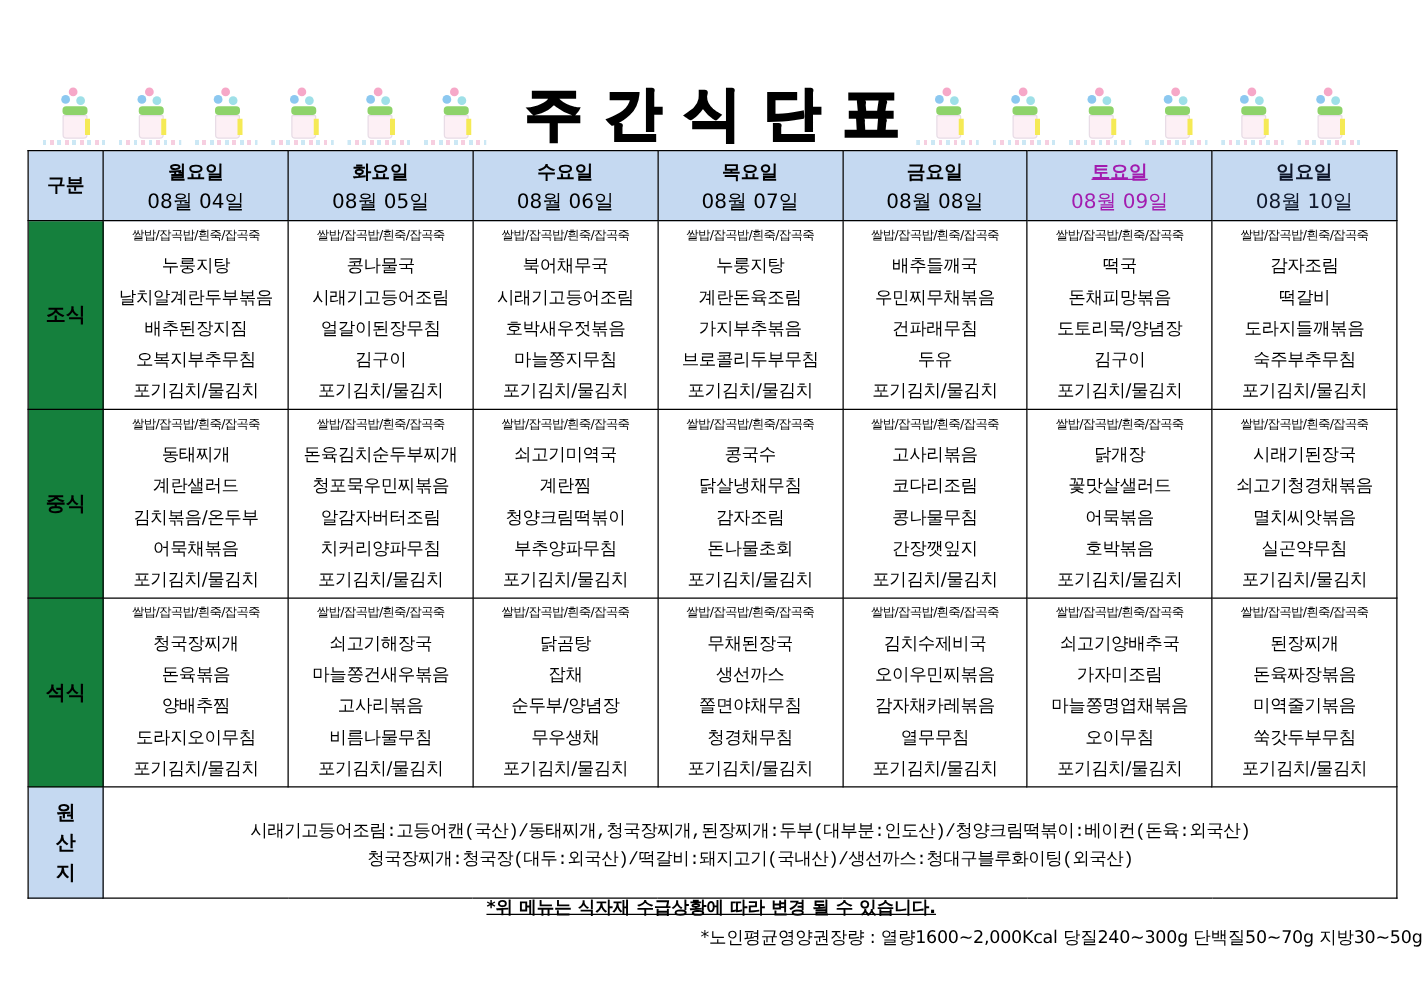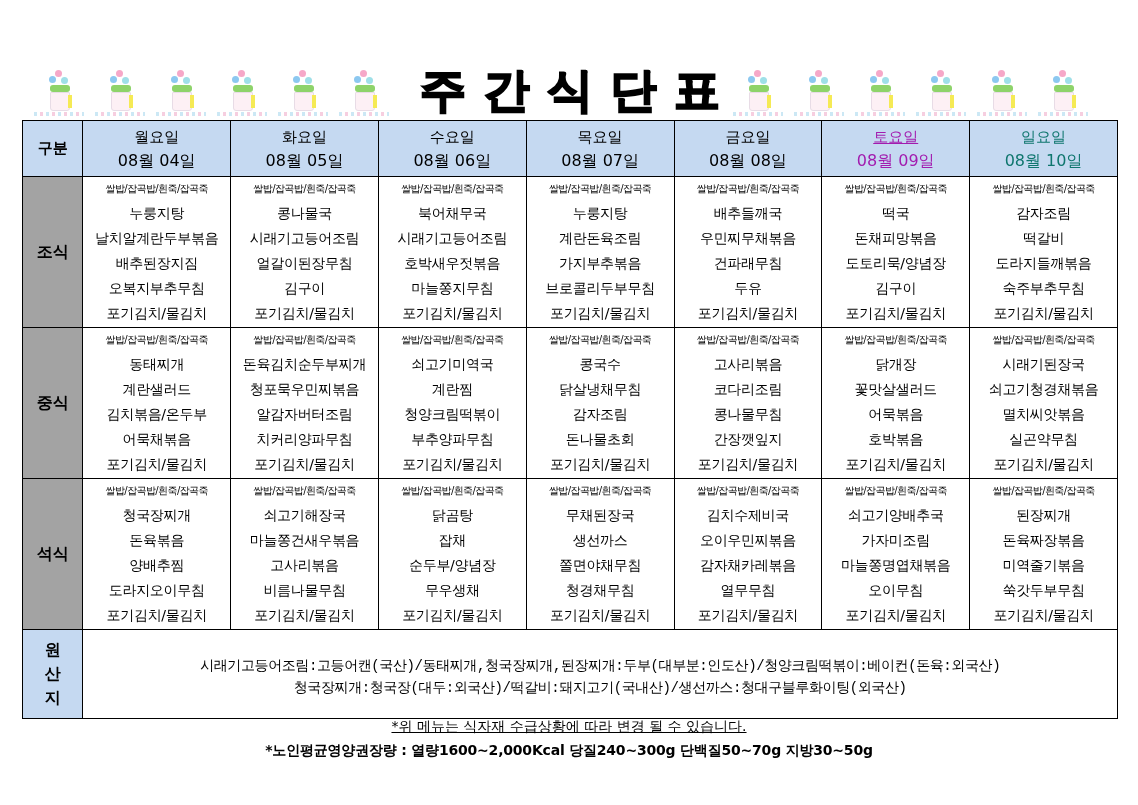--- a/index.html
+++ b/index.html
@@ -31,42 +31,42 @@
   .title span { display:block; }
 
   
   .menu { position:absolute; left:22px; top:120px; width:1096px; border-collapse:collapse;
           table-layout:fixed; font-size:14px; }
   .menu td, .menu th { border:1px solid #000; padding:0; text-align:center; vertical-align:middle; }
   .menu col.lab { width:60px; }
   .menu col.day { width:147px; }
   .menu thead th { background:#c5d9f1; height:55px; font-weight:normal; }
   .menu .head-label { font-size:15px; font-weight:bold; }
-  .day-name { display:block; font-size:15px; font-weight:normal; line-height:24px; }
+  .day-name { display:block; font-size:15px; font-weight:bold; line-height:24px; }
   .day-date { display:block; font-size:16px; line-height:24px; }
   .sat { color:#a21caf; }
   .sat .day-name { text-decoration:underline; }
-  .sun { color:#0f766e; }
-
-  .meal-label { background:#a3a3a3; font-size:16px; font-weight:bold; }
+  .sun { color:#0f172a; }
+
+  .meal-label { background:#15803d; font-size:16px; font-weight:bold; }
   .meal-cell { height:150px; vertical-align:top !important; border-left:1px solid #555 !important; }
   .meal-cell .rice { display:block; font-size:10px; line-height:24px; white-space:nowrap;
                      letter-spacing:-0.6px; margin:0 -3px; }
   .meal-cell .item { display:block; font-size:14px; line-height:25px; white-space:nowrap; letter-spacing:-0.3px; }
 
   .origin-label { background:#c5d9f1; font-size:16px; font-weight:bold; line-height:24px; height:88px; }
   .origin-label span { display:block; }
   .origin-text { font-size:14px; line-height:22px; padding-top:6px !important; letter-spacing:-0.4px;font-family:Liberation Mono, monospace; }
   .origin-text span { display:block; }
 
   
   .note1 { position:absolute; left:0; width:1138px; top:715px; text-align:center;
-           font-size:14px; text-decoration:underline; line-height:22px; }
-  .note2 { position:absolute; left:0; width:1138px; top:739px; text-align:center;
-           font-size:14px; line-height:22px; letter-spacing:-0.2px;font-weight:bold; }
+           font-size:14px; text-decoration:underline; line-height:22px;font-weight:bold; }
+  .note2 { position:absolute; left:0; width:1138px; top:739px; text-align:right;
+           font-size:14px; line-height:22px; letter-spacing:-0.2px; }
 </style>
 </head>
 <body>
 
 <div class="deco-row deco-left">
   <div class="flower">
       <i class="petal p1"></i>
       <i class="petal p2"></i>
       <i class="petal p3"></i>
       <i class="leaves"></i>

